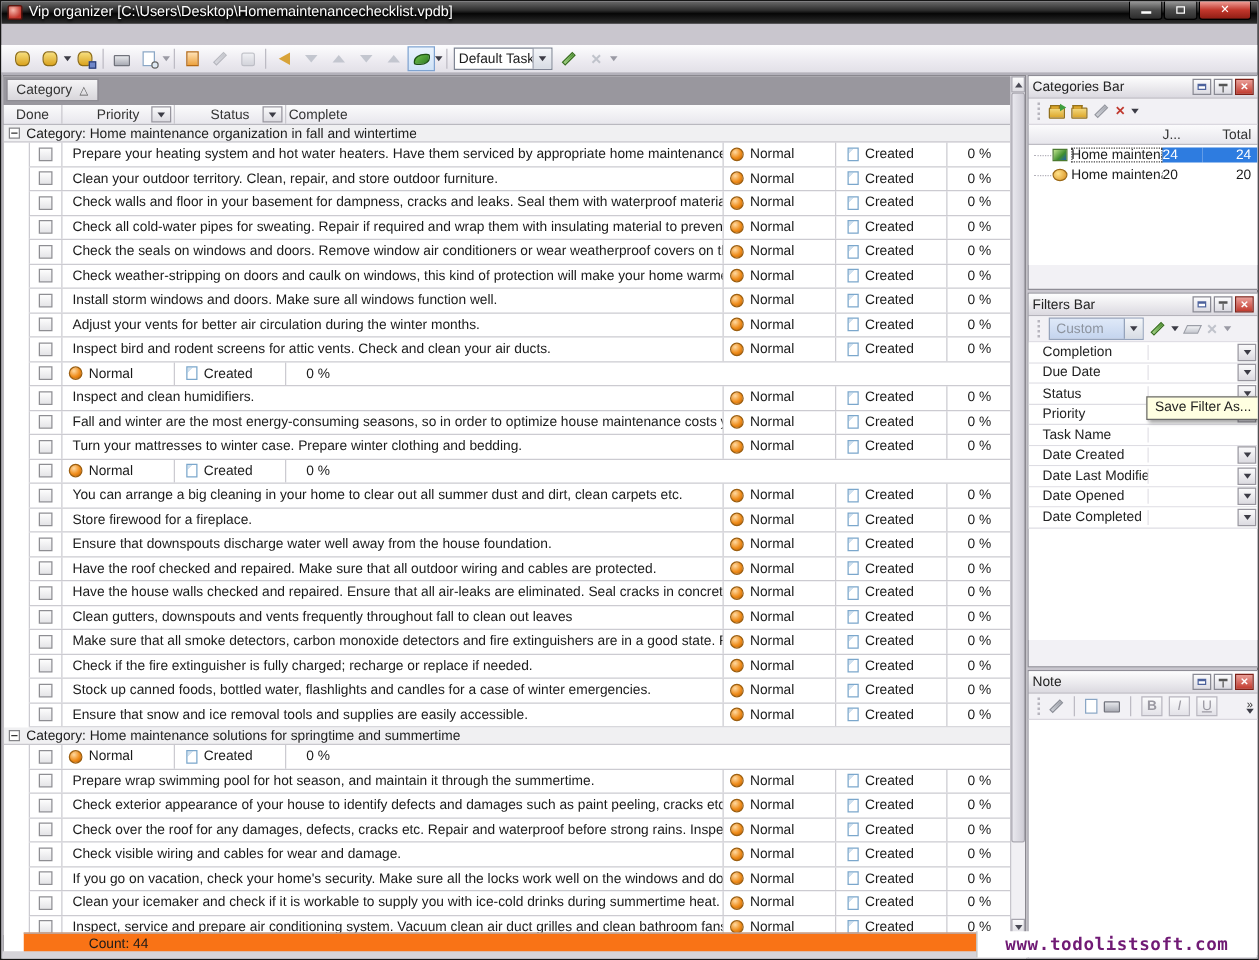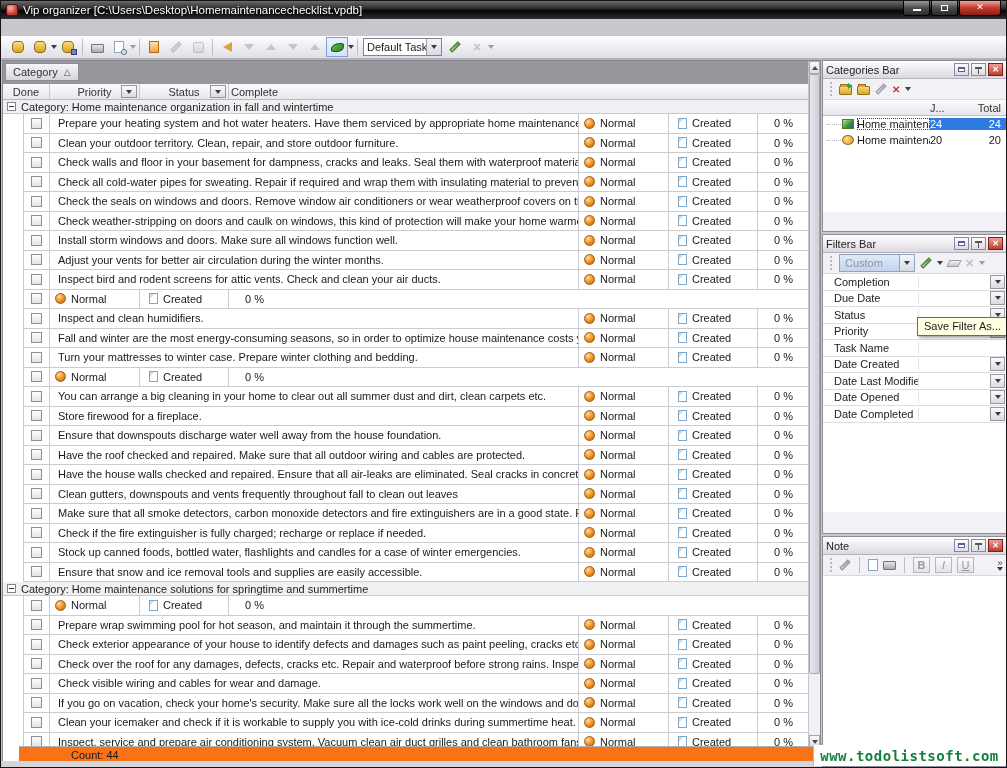--- a/index.html
+++ b/index.html
@@ -132,23 +132,23 @@
     display:flex;align-items:center;justify-content:center;flex:none}
   .tooltip{position:absolute;left:94px;top:43px;z-index:40;background:#ffffe1;border:1px solid #6a6a6a;
     padding:2px 6px 3px 6px;box-shadow:2px 2px 3px rgba(0,0,0,.35);white-space:nowrap;color:#222}
   
   .note-body{background:#fff;height:188px}
   .fmt-btn{width:17px;height:16px;border:1px solid #b9b7c0;background:linear-gradient(#fbfbfc,#e3e2e8);
     display:flex;align-items:center;justify-content:center;color:#9a98a1}
   .fmt-btn.b{font-weight:bold}.fmt-btn.i{font-style:italic}.fmt-btn.u{text-decoration:underline}
   .overflow-btn{margin-left:auto;margin-right:3px;display:flex;flex-direction:column;align-items:center;color:#333;font-size:9px;line-height:7px}
   
-  .watermark{position:absolute;right:1px;bottom:1px;width:192px;height:21px;background:#fff;
+  .watermark{position:absolute;right:1px;bottom:1px;width:224px;height:21px;background:#fff;
     display:flex;align-items:center;justify-content:center;border-left:1px solid #bbb;
-    font-family:"DejaVu Sans Mono",monospace;font-weight:bold;font-size:14px;color:#15803d;letter-spacing:.5px}
+    font-family:"DejaVu Sans Mono",monospace;font-weight:bold;font-size:14px;color:#701a75;letter-spacing:.5px}
   .bottom-strip{position:absolute;left:1px;bottom:0;width:819px;height:6px;background:#d6d4d9}
 </style>
 </head>
 <body>
 
 <div class="win">
 
   <div class="titlebar">
     <span class="app-icon"></span>
     <span class="title-text">Vip organizer [C:\Users\Desktop\Homemaintenancechecklist.vpdb]</span>

